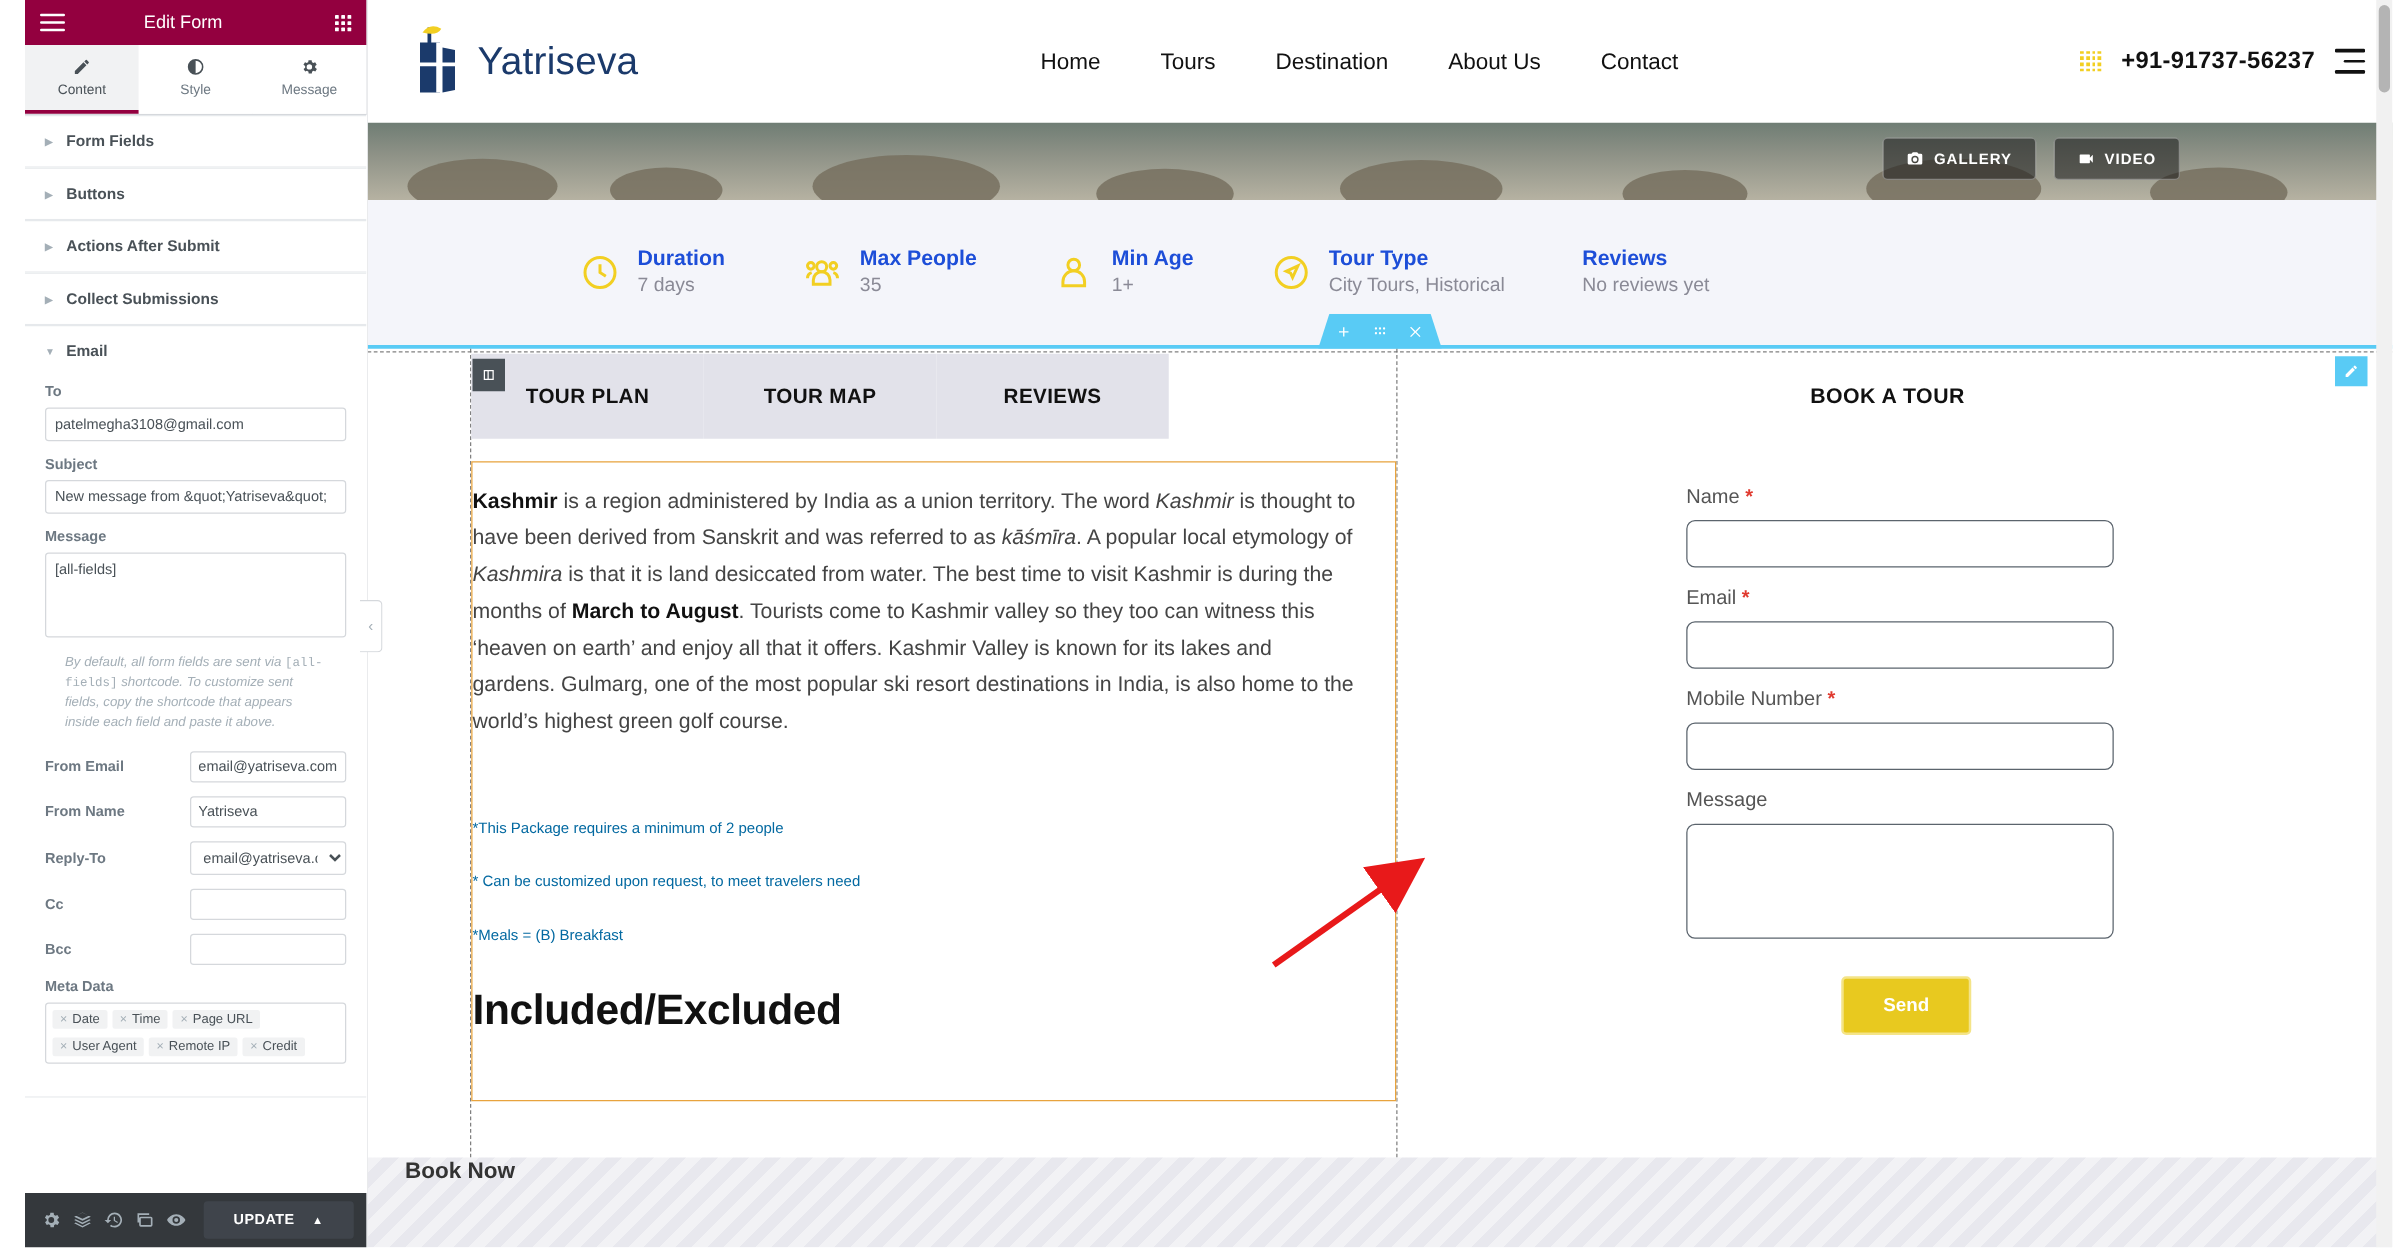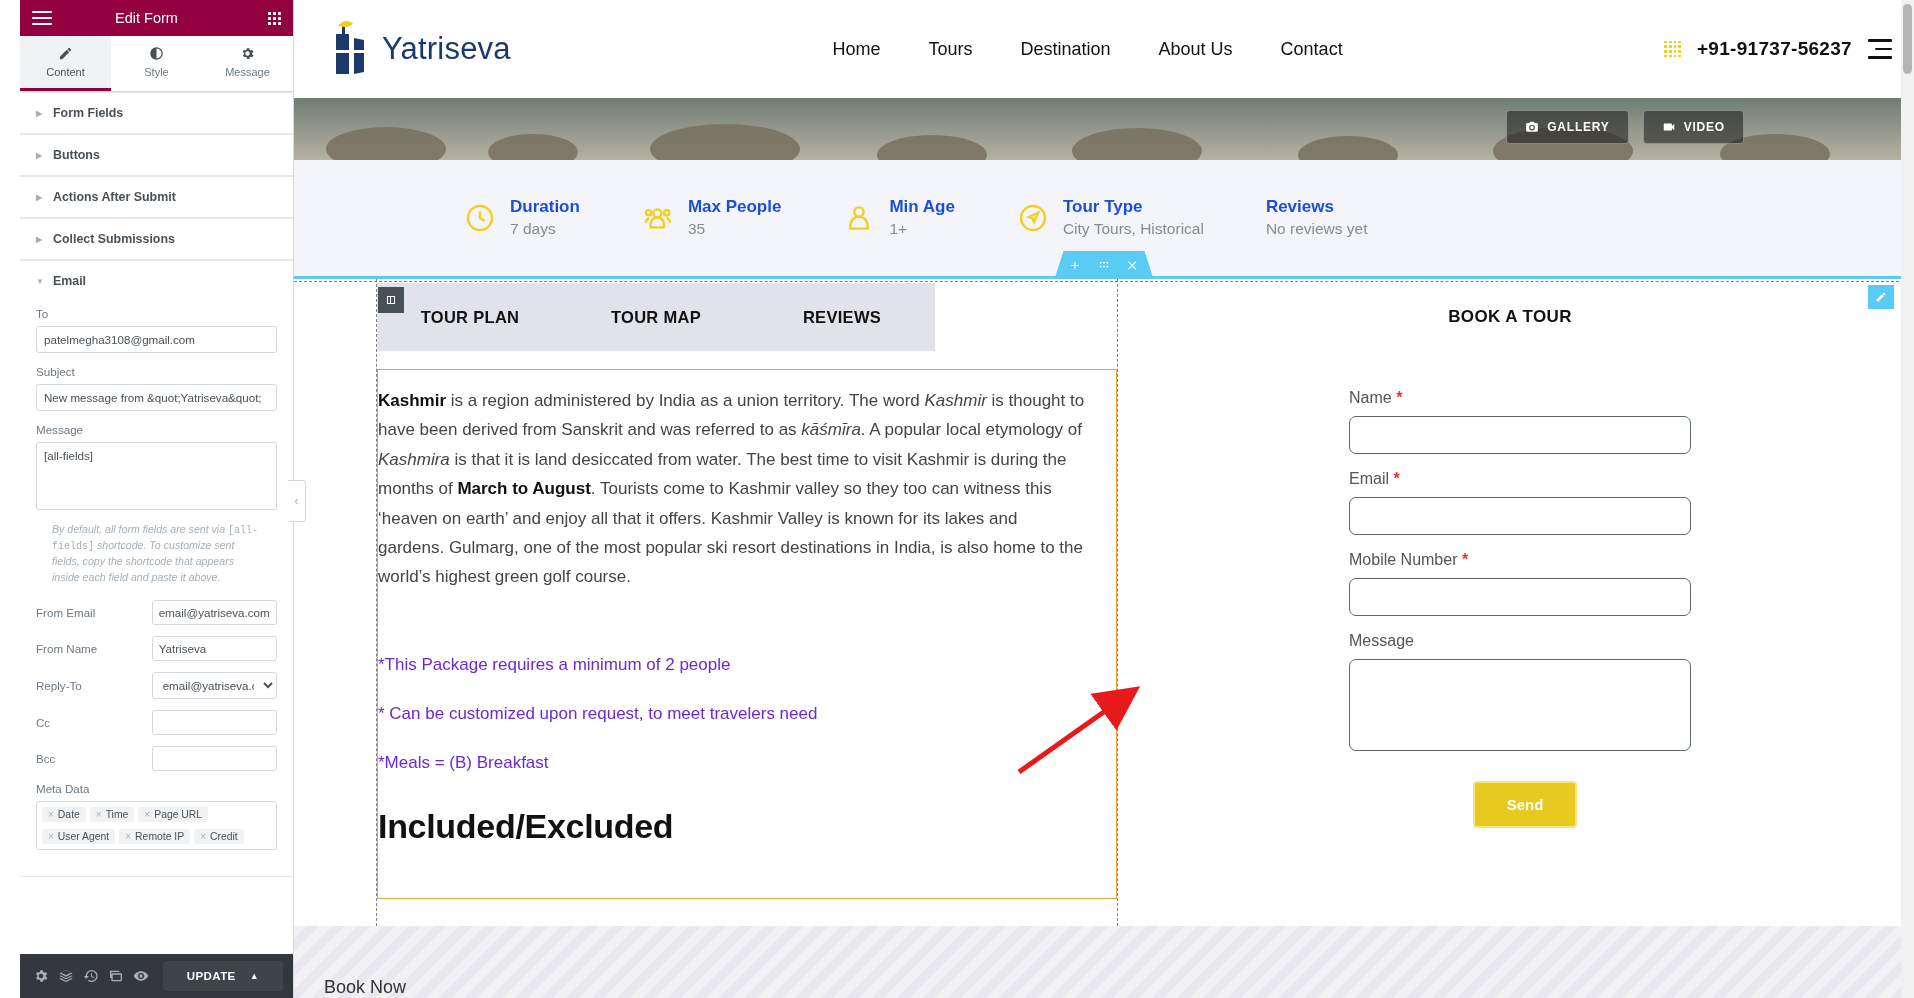--- a/index.html
+++ b/index.html
@@ -54,21 +54,21 @@
   .el-section-head {
     display: flex; align-items: center; gap: 9px;
     padding: 13px 16px; cursor: pointer;
     font-size: 12.4px; font-weight: bold; color: #495157;
     border-top: 1px solid #e6e9ec;
     background: #fff;
   }
   .el-section-head .arw { font-size: 8px; color: #a4afb7; width: 8px; }
   .el-fields { padding: 6px 16px 14px; background: #fff; }
   .fld { margin-bottom: 12px; }
-  .fld-label { font-size: 11.6px; color: #6d7882; display: block; margin-bottom: 6px; }
+  .fld-label { font-size: 11.6px; color: #6d7882; display: block; margin-bottom: 6px; font-weight: bold; }
   .fld input[type=text], .fld textarea, .fld select {
     width: 100%; border: 1px solid #d5d8dc; border-radius: 3px;
     font-size: 11.6px; color: #495157; padding: 6px 7px;
     font-family: "Liberation Sans", sans-serif; background: #fff;
   }
   .fld textarea { height: 68px; resize: none; }
   .fld-desc {
     font-size: 10.6px; color: #a4afb7; font-style: italic; line-height: 1.5;
     margin: -4px 16px 14px;
   }
@@ -230,21 +230,21 @@
   }
   #desc-inner h1 {
     font-size: 34px; font-weight: bold; color: #111; margin-bottom: 28px;
     letter-spacing: -.3px;
   }
   #desc-inner p {
     font-size: 17px; line-height: 1.73; color: #444; margin-bottom: 0;
   }
   #desc-inner p em { font-style: italic; }
   #desc-inner p b { color: #111; }
-  .note { font-size: 17px; color: #6d28d9; margin-top: 29px; }
+  .note { font-size: 12px; color: #0369a1; margin-top: 29px; }
   #incl-h { font-size: 34px; font-weight: bold; color: #111; margin-top: 34px;}
 
   
   #book-col { position: absolute; }
   #book-title {
     text-align: center; font-size: 17px; font-weight: bold; letter-spacing: .4px;
     color: #111; background: #fff; height: 68px; display: flex;
     align-items: center; justify-content: center;
   }
   .bf-label { font-size: 16px; color: #555; margin-bottom: 9px; display: block;}
@@ -262,22 +262,22 @@
   #send-btn {
     width: 104px; height: 47px; background: #e8c91f; border: 2px solid #f4e488;
     color: #fff; font-size: 15px; font-weight: bold; border-radius: 4px;
     cursor: pointer; margin: 14px 0 0 124px; font-family: "Liberation Sans", sans-serif;
   }
 
   
   #booknow-bar {
     position: absolute; left: 0; right: 0; bottom: 0; height: 72px;
     background: repeating-linear-gradient(135deg,#f2f2f5 0 9px,#e8e8ee 9px 18px);
-    display: flex; align-items: flex-end; padding-left: 30px;
-    font-size: 18px; color: #333; z-index: 2;
+    display: flex; align-items: flex-start; padding-left: 30px;
+    font-size: 18px; color: #333; z-index: 2; font-weight: bold;
   }
 
   
   #arrow-svg { position: absolute; z-index: 60; pointer-events: none; }
 
   
   #outer-scrollbar {
     position: absolute; right: 0; top: 0; width: 13px; height: 998px;
     background: #f1f1f1; z-index: 70;
   }

